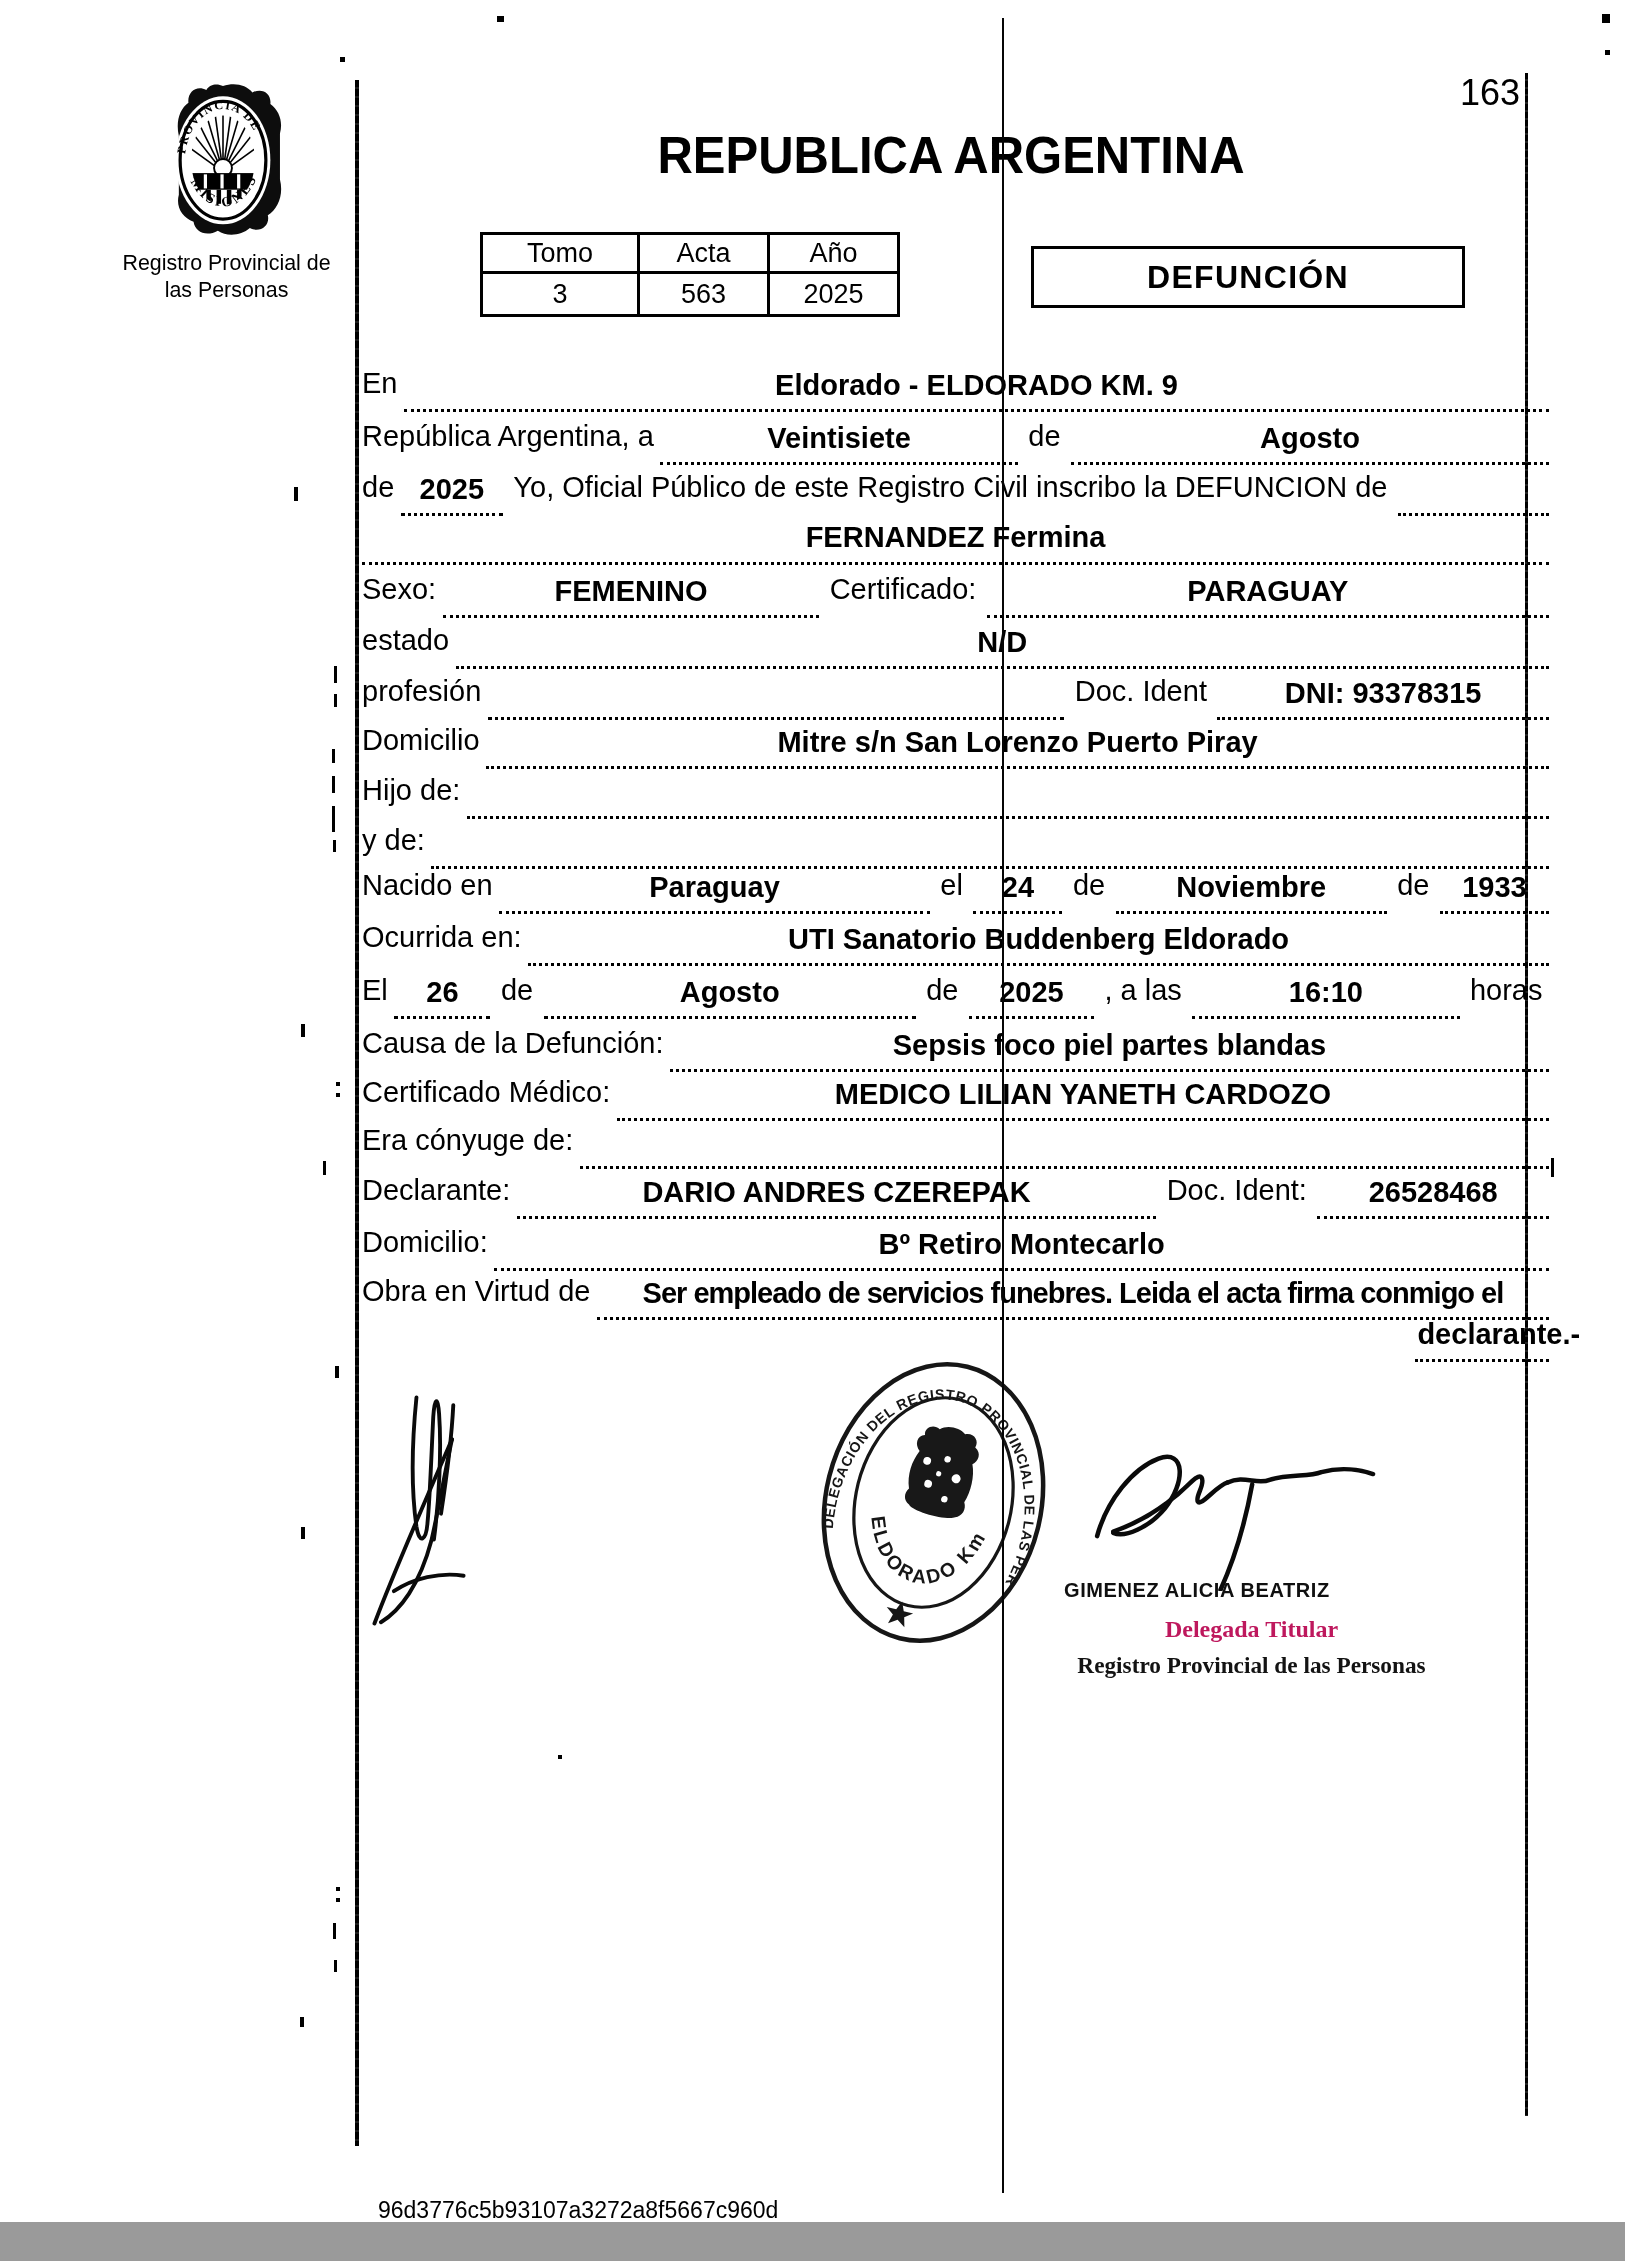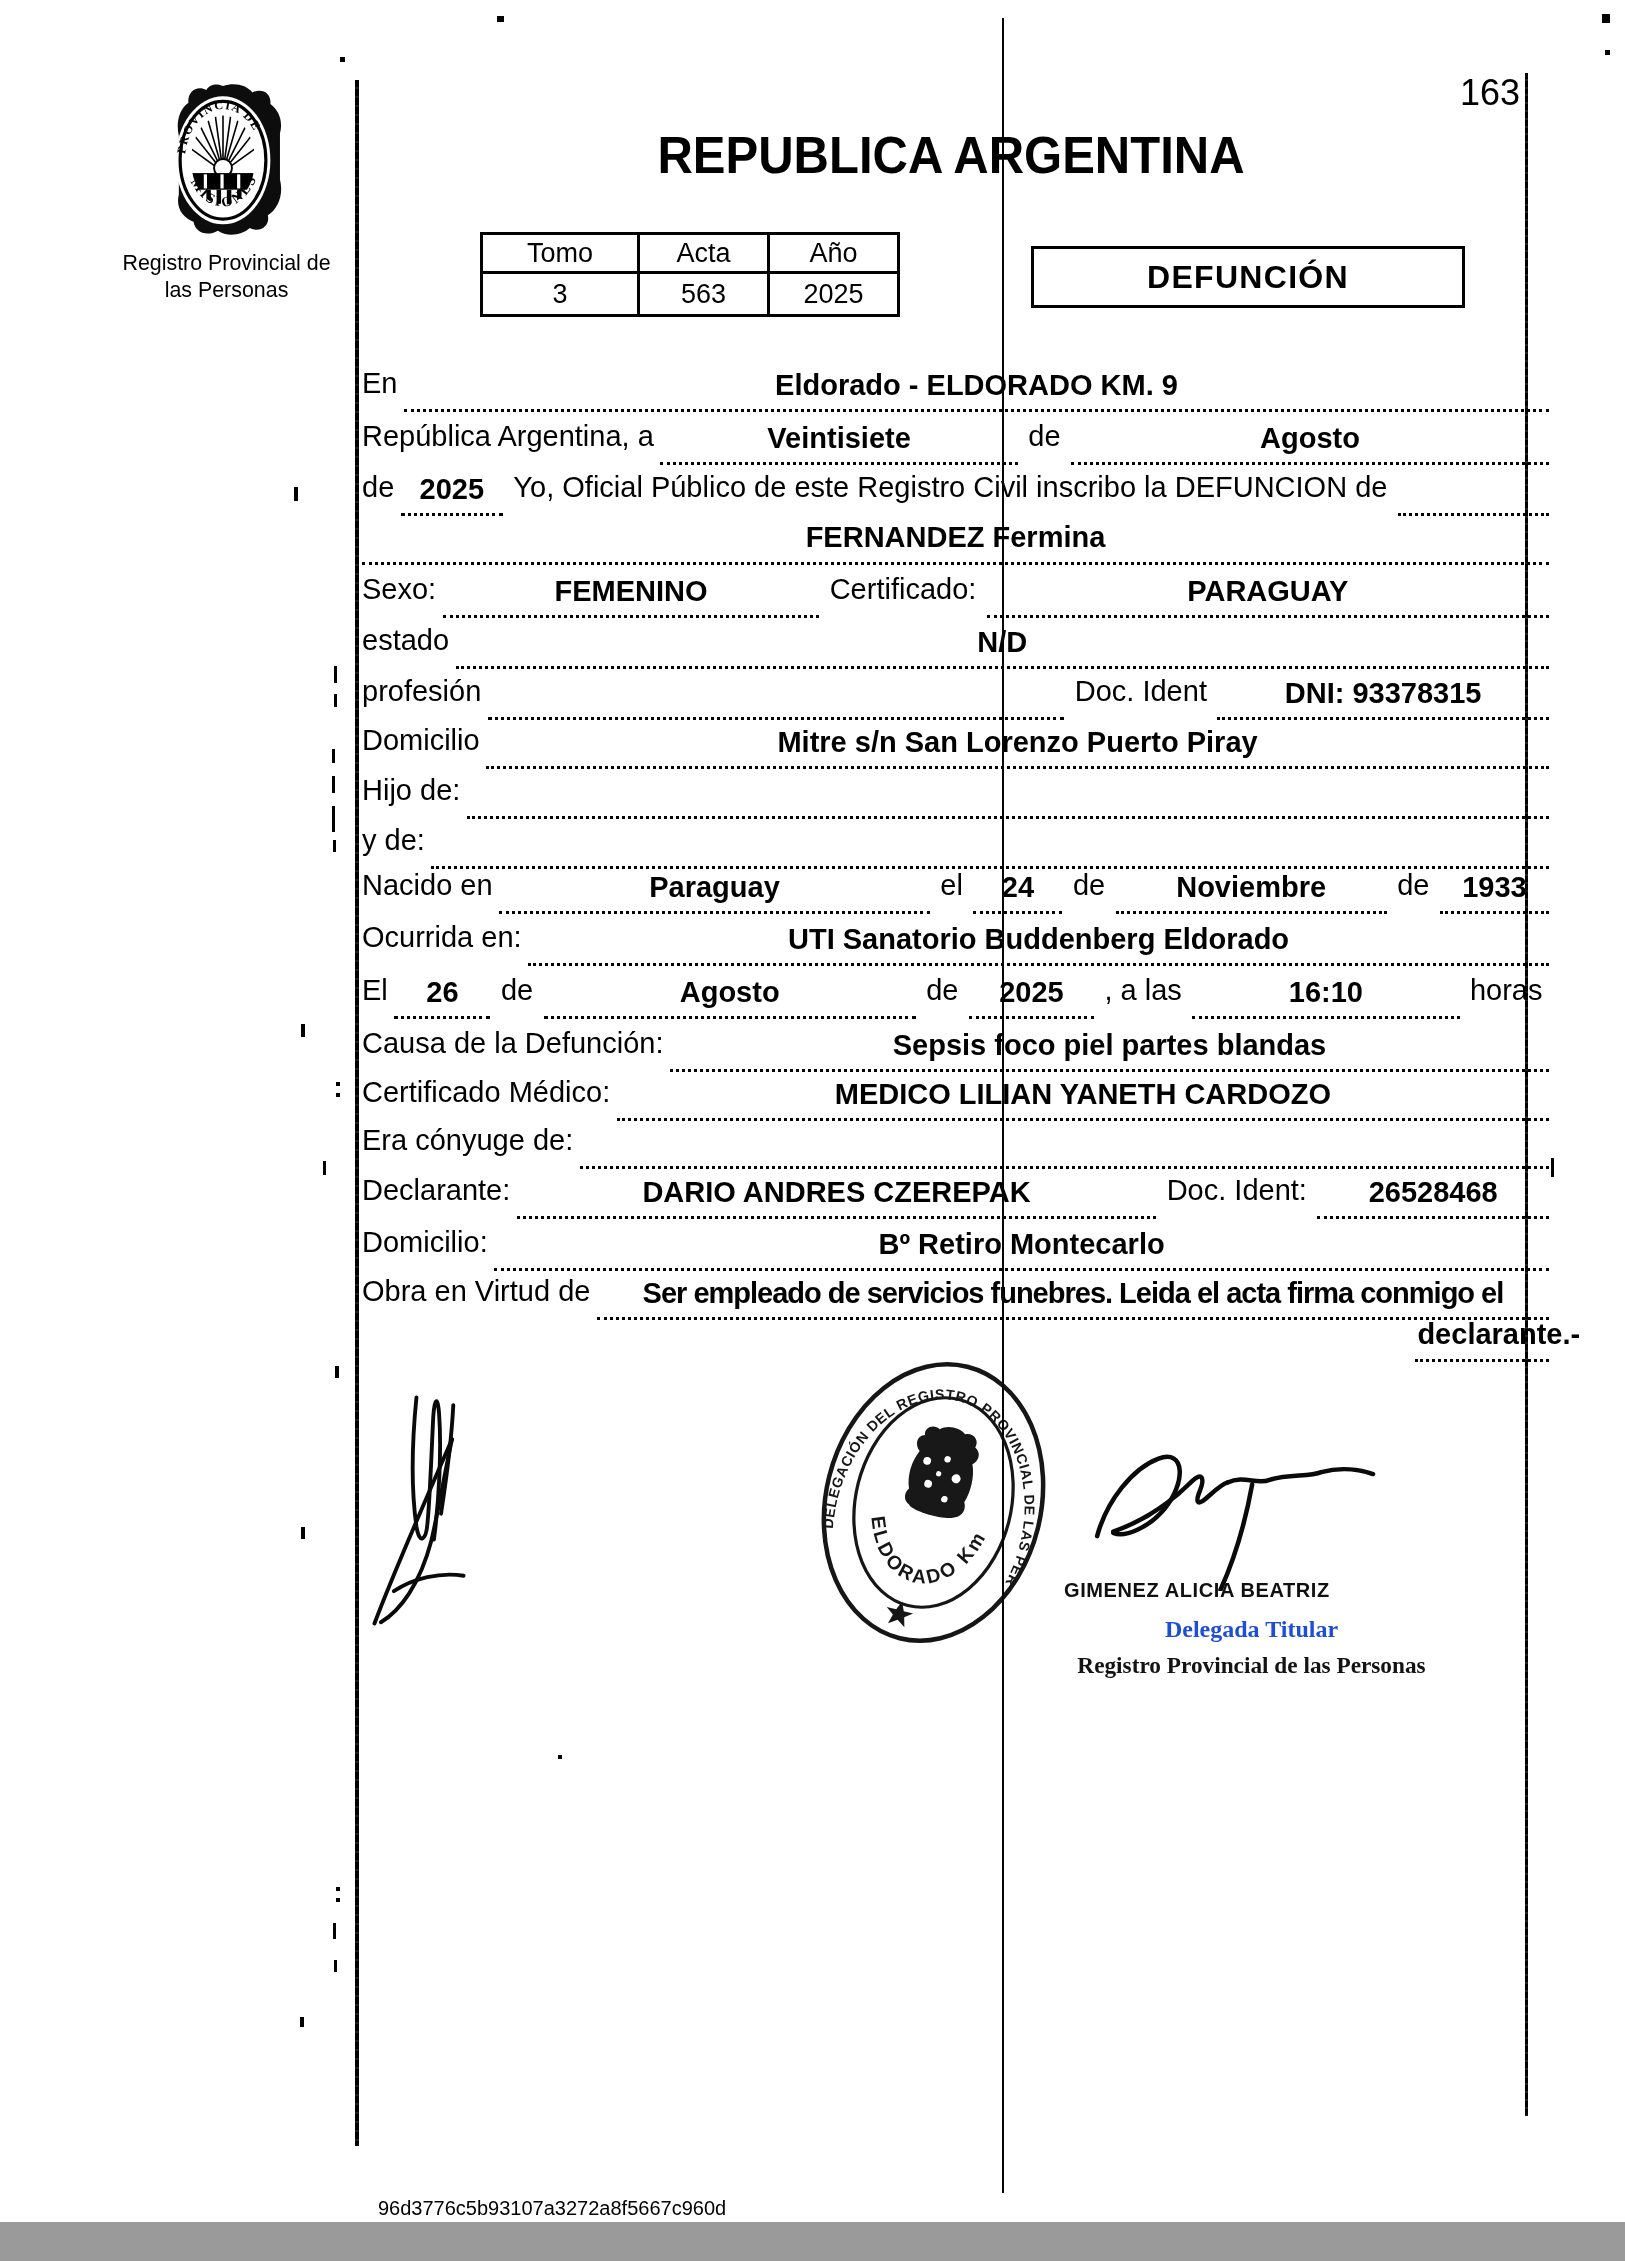--- a/index.html
+++ b/index.html
@@ -33,25 +33,25 @@
        font-size:29px;line-height:1;justify-content:flex-end;}
   .lbl{white-space:nowrap;padding:0 6.5px 14.2px 0;}
   .mid{padding:0 10.4px 14.2px 10.4px;}
   .fld{border-bottom:3.9px dotted #000;text-align:center;white-space:nowrap;
        padding:0 2.6px 9.7px;min-width:0;}
   .g{flex-grow:1;}
   .b{font-weight:bold;}
   .tight{letter-spacing:-1px;}
 
   
-  #hash{position:absolute;left:378px;top:2197px;font-size:20px;}
+  #hash{position:absolute;left:378px;top:2197px;font-size:23px;}
   #off-name{position:absolute;left:1064px;top:1579px;width:375px;
             font-size:20px;font-weight:bold;letter-spacing:0.6px;color:#101010;}
   #off-role{position:absolute;left:1064px;top:1616px;width:375px;text-align:center;
-            font-size:24px;font-family:"Liberation Serif",serif;font-weight:600;color:#1d4ed8;}
+            font-size:24px;font-family:"Liberation Serif",serif;font-weight:600;color:#be185d;}
   #off-org{position:absolute;left:1051px;top:1652px;width:401px;text-align:center;
            font-size:24px;font-family:"Liberation Serif",serif;font-weight:bold;
            transform:scaleX(.97);color:#131313;}
   .speck{position:absolute;background:#000;}
   svg{position:absolute;}
 </style>
 </head>
 <body>
 
 <div id="page">

